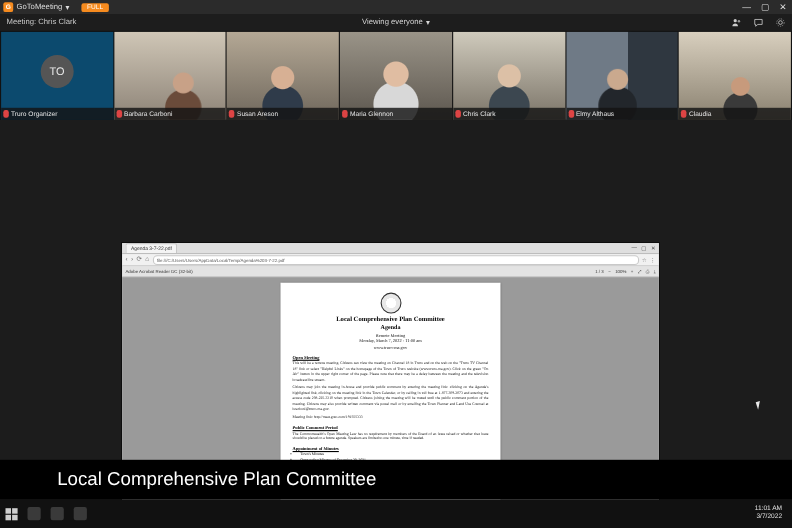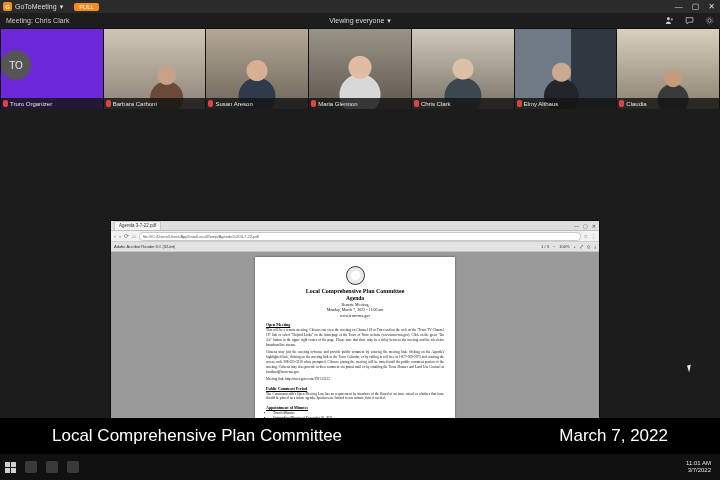--- a/index.html
+++ b/index.html
@@ -59,21 +59,21 @@
     position:absolute;left:0;bottom:0;width:100%;height:11px;
     background:rgba(20,20,20,.82);color:#e6e6e6;font-size:6px;
     display:flex;align-items:center;gap:2px;padding-left:2px;box-sizing:border-box;
     white-space:nowrap;overflow:hidden;
   }
   .mic{
     width:5px;height:7px;flex:0 0 auto;border-radius:2px;
     background:#b9b9b9;position:relative;
   }
   .mic.muted{background:#d44;}
-  .avatar-tile{background:#6d28d9;display:flex;align-items:center;}
+  .avatar-tile{background:#0c4a6e;display:flex;align-items:center;justify-content:center;}
   .avatar-circle{
     width:30px;height:30px;border-radius:50%;background:#555;color:#e8e8e8;
     display:flex;align-items:center;justify-content:center;font-size:10px;
     margin-bottom:8px;
   }
   
   .cam1{background:
      radial-gradient(circle at 62% 58%, #c8a187 0 9px, rgba(0,0,0,0) 10px),
      radial-gradient(circle at 62% 86%, #6a4b3a 0 16px, rgba(0,0,0,0) 17px),
      linear-gradient(#cfc6b6, #8d8377);}
@@ -354,21 +354,20 @@
         </div>
       </div>
 
     </div>
 
     <div class="cursor"></div>
   </div>
 
   <div class="banner">
     <span class="ttl">Local Comprehensive Plan Committee</span>
-    <span class="date">March 7, 2022</span>
   </div>
 
   <div class="wintaskbar">
     <span class="win-start">
         <i></i>
         <i></i>
         <i></i>
         <i></i>
       </span>
     <span class="tb-icon"></span>

